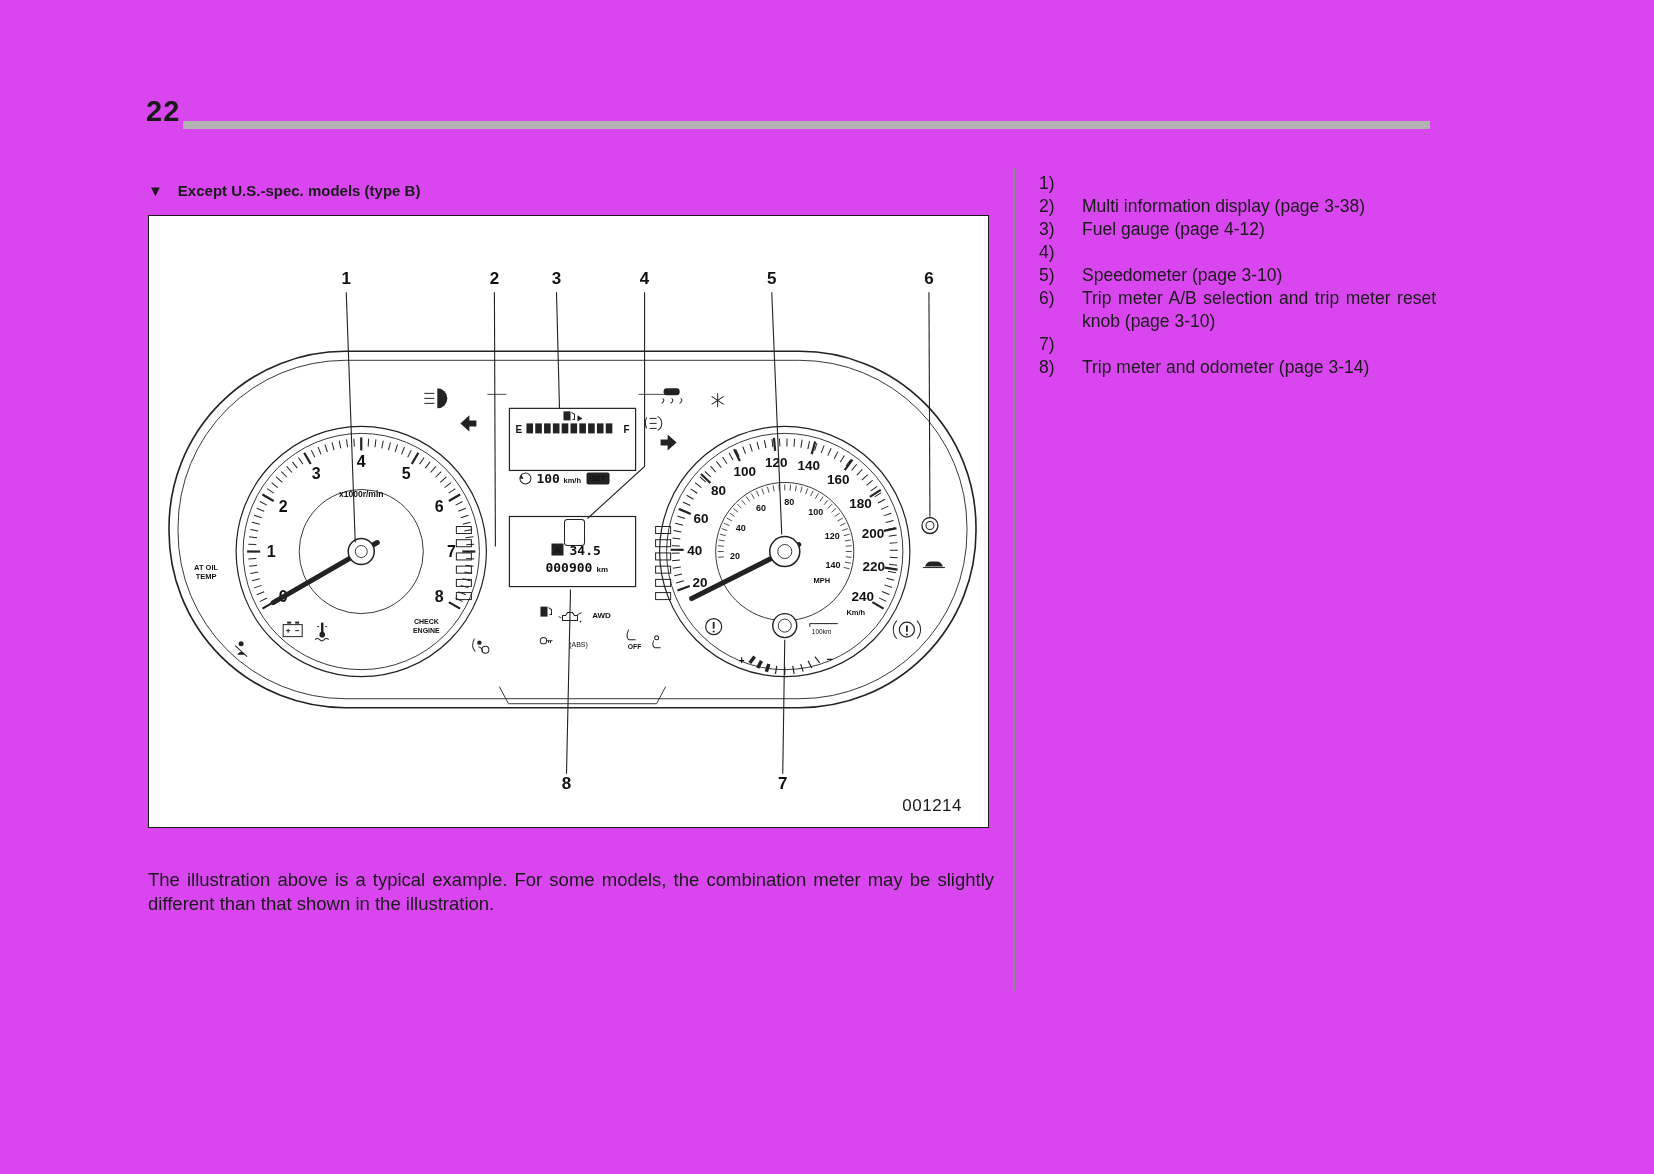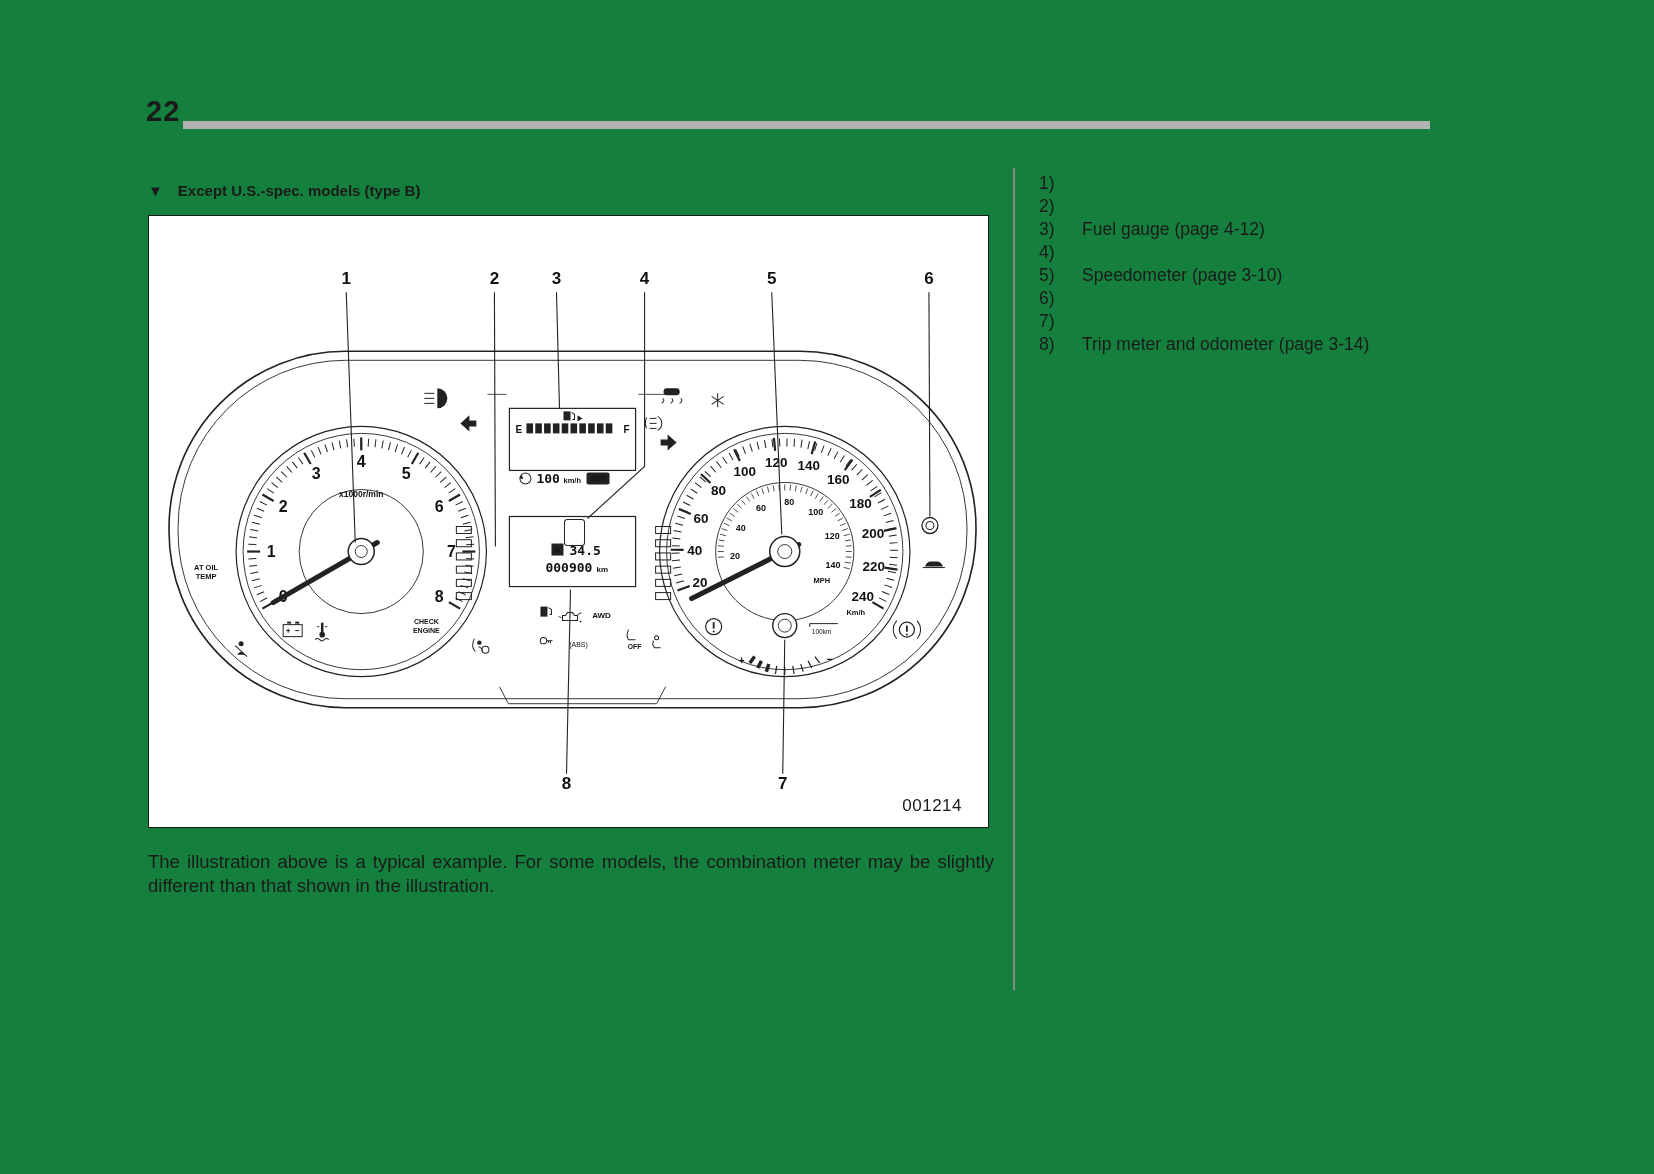--- a/index.html
+++ b/index.html
@@ -1,26 +1,26 @@
 <!DOCTYPE html>
 <html><head>
 <meta charset="utf-8">
 <style>
   *{box-sizing:border-box}
   html,body{margin:0;padding:0;background:#ffffff}
-  .page{position:relative;width:1654px;height:1174px;background:#15803d;font-family:"Liberation Sans",sans-serif;color:#1a1a1a;overflow:hidden}
+  .page{position:relative;width:1654px;height:1174px;background:#d946ef;font-family:"Liberation Sans",sans-serif;color:#1a1a1a;overflow:hidden}
   .page-number{position:absolute;left:146px;top:95px;font-size:29px;font-weight:bold;letter-spacing:1px}
   .top-rule{position:absolute;left:183px;top:121px;width:1247px;height:8px;background:#b2b2b2}
   .section-heading{position:absolute;left:148px;top:182px;display:flex;align-items:center}
   .section-heading .tri{font-size:15px;margin-right:15px}
   .section-heading .title{font-size:15px;font-weight:bold}
   .figure-box{position:absolute;left:148px;top:215px;width:841px;height:613px;border:1.5px solid #1a1a1a;background:#fff}
   .figure-box svg{width:100%;height:100%;display:block}
   .figure-code{position:absolute;right:26px;bottom:11px;font-size:17px;letter-spacing:.5px}
-  .caption{position:absolute;left:148px;top:850px;width:846px;font-size:18.5px;line-height:1.28;text-align:justify;margin:0}
+  .caption{position:absolute;left:148px;top:868px;width:846px;font-size:18.5px;line-height:1.28;text-align:justify;margin:0}
   .divider{position:absolute;left:1013px;top:168px;width:1.5px;height:822px;background:#8a8a8a}
   .legend{position:absolute;left:1039px;top:172px;width:397px;font-size:17.5px}
   .legend-row{display:flex;line-height:23px}
   .legend-num{width:43px;flex:none}
   .legend-text{flex:1;text-align:justify}
   svg text{fill:#111;font-family:"Liberation Sans",sans-serif}
   .seg{font-family:"DejaVu Sans Mono",monospace;font-weight:bold}
   .ln{fill:none;stroke:#222;stroke-width:1.2}
   .thin{stroke-width:.9}
 </style>
@@ -525,38 +525,40 @@
 
   <div class="divider"></div>
 
   <div class="legend">
   <div class="legend-row">
     <span class="legend-num">1)</span>
   </div>
 
   <div class="legend-row">
     <span class="legend-num">2)</span>
+    <span class="legend-text">Multi information display (page 3-38)</span>
   </div>
 
   <div class="legend-row">
     <span class="legend-num">3)</span>
     <span class="legend-text">Fuel gauge (page 4-12)</span>
   </div>
 
   <div class="legend-row">
     <span class="legend-num">4)</span>
   </div>
 
   <div class="legend-row">
     <span class="legend-num">5)</span>
     <span class="legend-text">Speedometer (page 3-10)</span>
   </div>
 
   <div class="legend-row">
     <span class="legend-num">6)</span>
+    <span class="legend-text">Trip meter A/B selection and trip meter reset knob (page 3-10)</span>
   </div>
 
   <div class="legend-row">
     <span class="legend-num">7)</span>
   </div>
 
   <div class="legend-row">
     <span class="legend-num">8)</span>
     <span class="legend-text">Trip meter and odometer (page 3-14)</span>
   </div>

